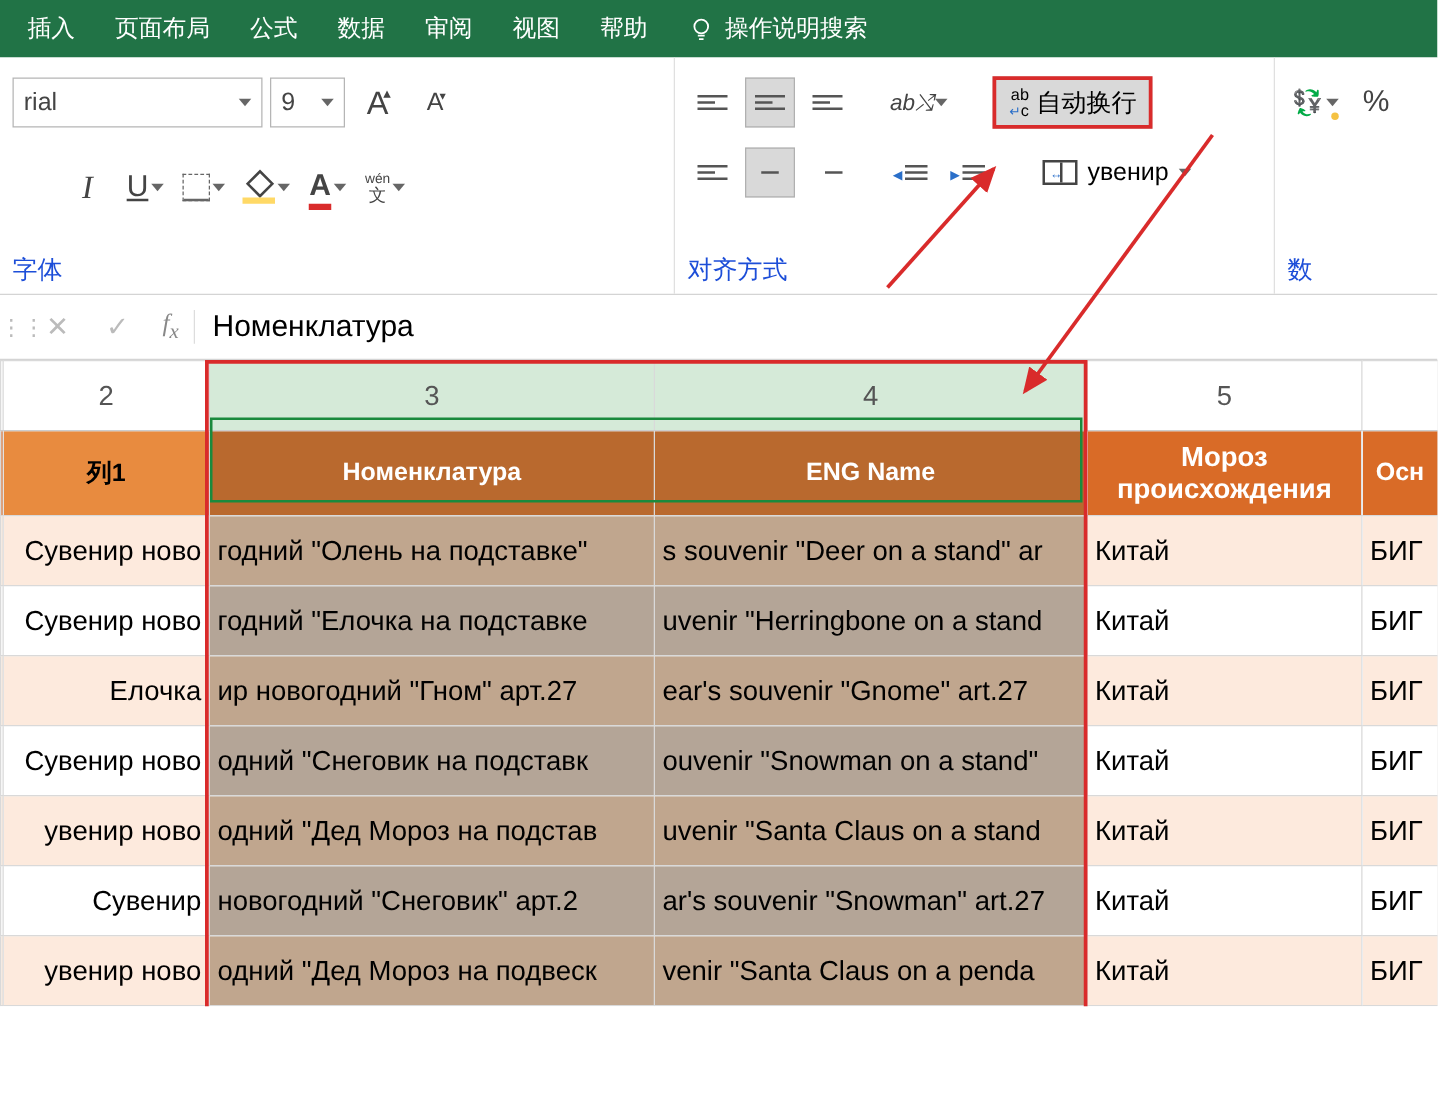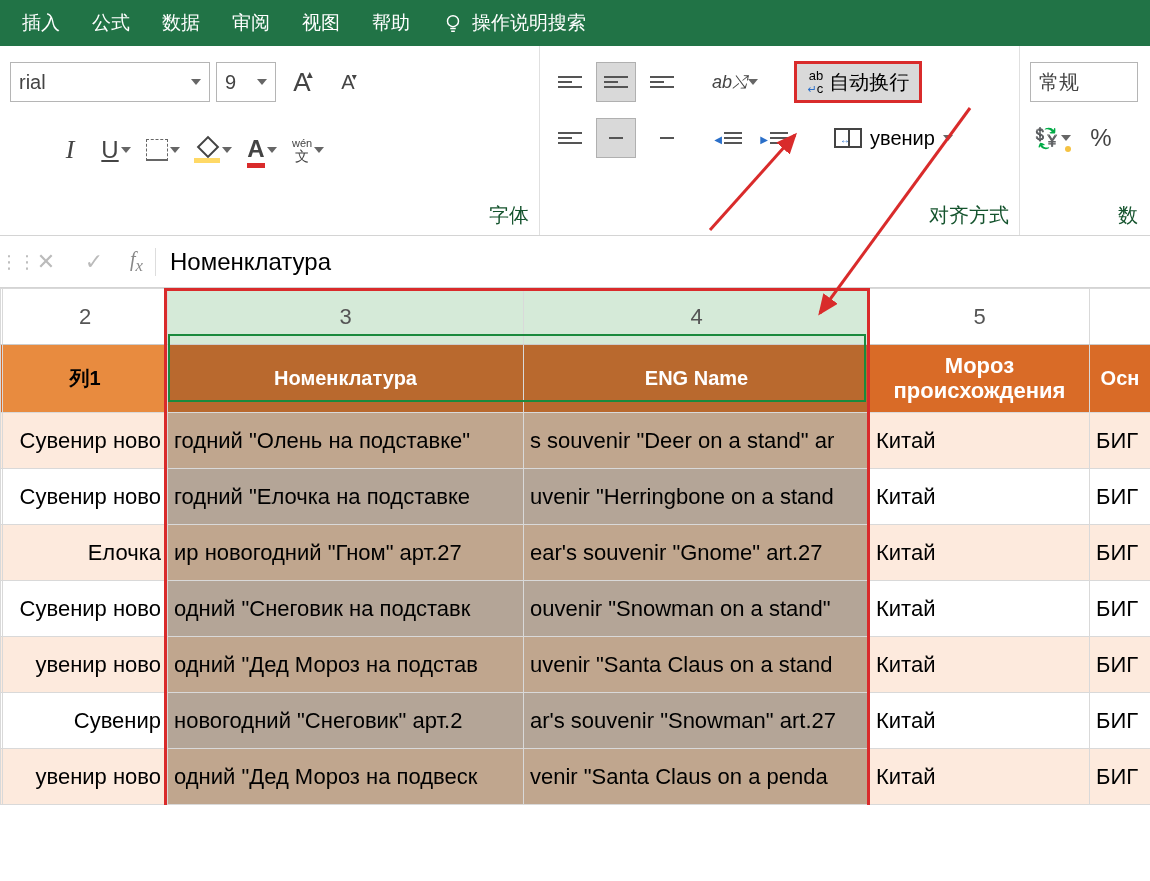--- a/index.html
+++ b/index.html
@@ -7,21 +7,21 @@
 
   
   .menubar { background: #217346; color: #fff; height: 46px; display: flex; align-items: center; padding: 0 6px; }
   .menu-item { padding: 8px 16px; font-size: 19px; cursor: pointer; }
   .menu-item.tell { display: flex; align-items: center; gap: 8px; }
   .bulb-icon { width: 22px; height: 22px; }
 
   
   .ribbon { background: #fff; border-bottom: 1px solid #d4d4d4; height: 190px; display: flex; }
   .group { border-right: 1px solid #e0e0e0; padding: 8px 10px 4px 10px; display: flex; flex-direction: column; position: relative; }
-  .group-label { text-align: right; font-size: 20px; color: #14532d; margin-top: auto; padding: 6px 0 2px 0; position: relative; }
+  .group-label { text-align: left; font-size: 20px; color: #1d4ed8; margin-top: auto; padding: 6px 0 2px 0; position: relative; }
 
   .row1 { display: flex; align-items: center; gap: 6px; height: 56px; }
   .row2 { display: flex; align-items: center; gap: 6px; height: 56px; }
 
   .combo { border: 1px solid #b5b5b5; background: #fff; height: 40px; display: flex; align-items: center; padding: 0 8px; font-size: 20px; color: #444; }
   .combo .caret { margin-left: auto; }
   .fontname { width: 200px; }
   .fontsize { width: 60px; }
 
   .btn { height: 40px; min-width: 40px; display: inline-flex; align-items: center; justify-content: center; padding: 0 4px; color: #444; }
@@ -108,20 +108,21 @@
   .greenbox { position:absolute; border:2px solid #1a8a3d; pointer-events:none; }
 
   
   .arrow { position:absolute; pointer-events:none; }
 </style>
 </head>
 <body>
 
 <div class="menubar">
   <div class="menu-item">插入</div>
+  <div class="menu-item">页面布局</div>
   <div class="menu-item">公式</div>
   <div class="menu-item">数据</div>
   <div class="menu-item">审阅</div>
   <div class="menu-item">视图</div>
   <div class="menu-item">帮助</div>
   <div class="menu-item tell">
     <svg class="bulb-icon" viewBox="0 0 24 24" fill="none" stroke="#fff" stroke-width="1.6">
         <circle cx="12" cy="10" r="6"></circle>
         <path d="M9 18h6M10 21h4"></path>
       </svg>
@@ -260,25 +261,20 @@
             <span class="arr">↔</span>
           </span>
         <span>увенир</span>
         <span class="caret"></span>
       </div>
     </div>
     <div class="group-label">对齐方式</div>
   </div>
 
   <div class="group" style="width:128px;border-right:none;">
-    <div class="row1">
-      <div class="combo numfmt">
-        <span>常规</span>
-      </div>
-    </div>
     <div class="row2">
       <div class="btn curbtn">
           <span style="font-size:20px;">💱</span>
           <span class="caret"></span>
         </div>
       <div class="btn">
           <span style="font-size:24px;">%</span>
         </div>
     </div>
     <div class="group-label">数</div>

